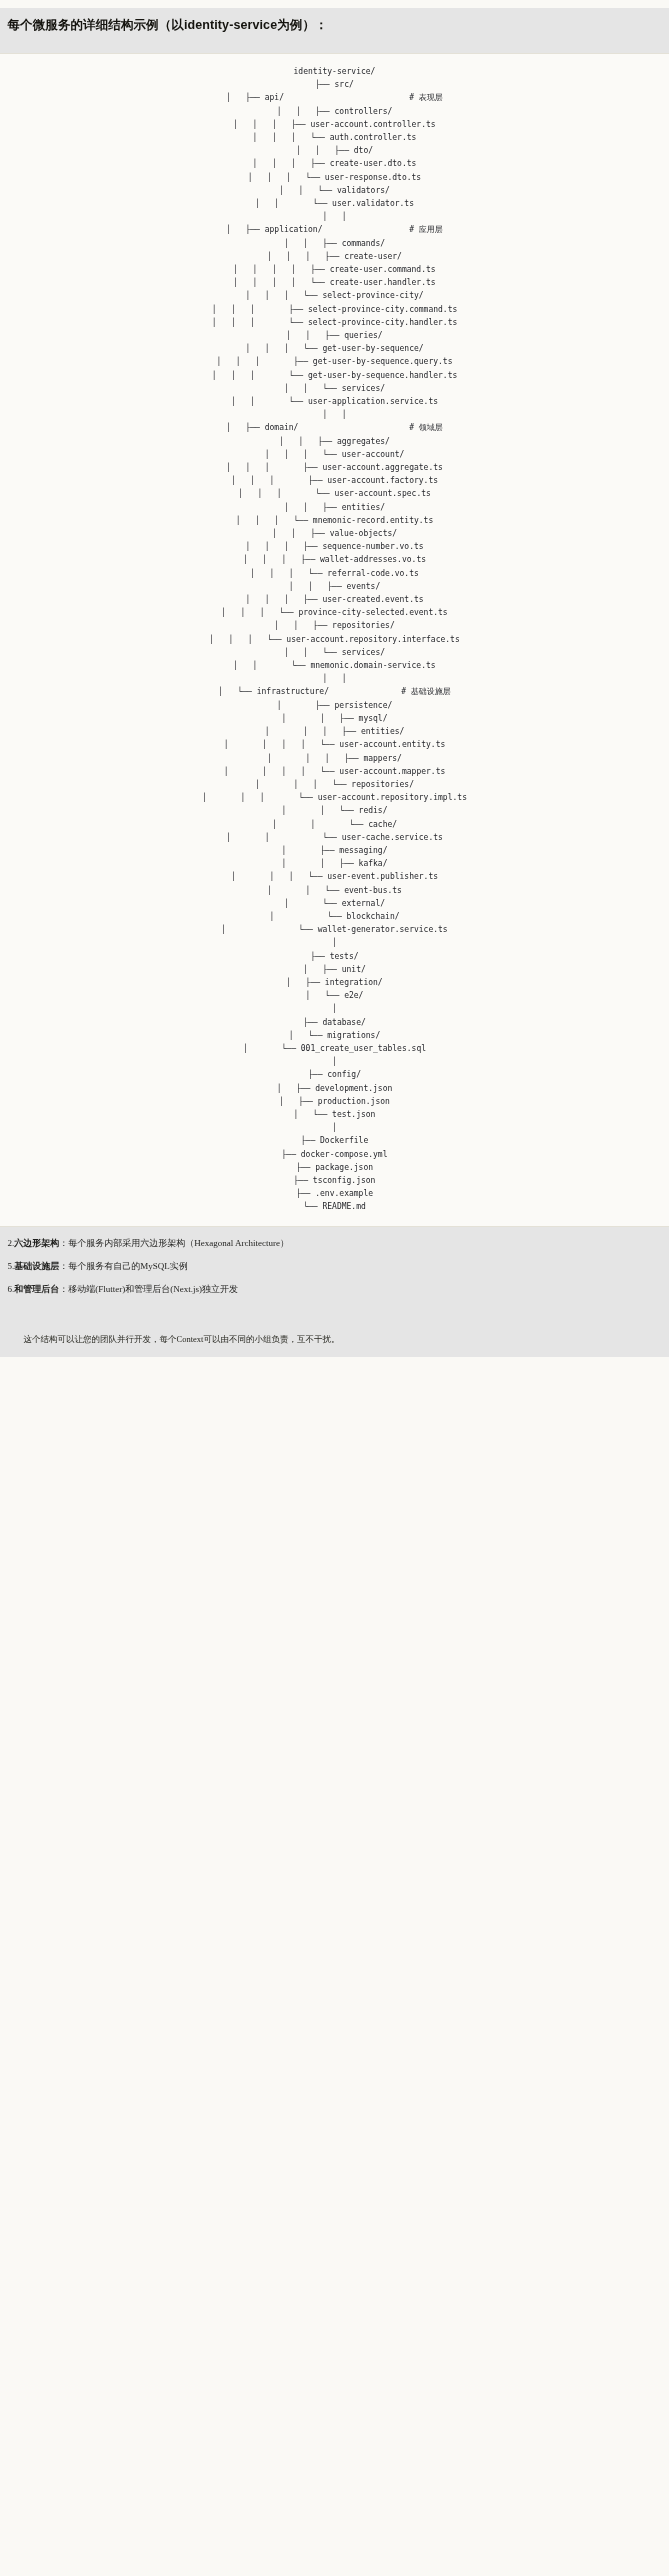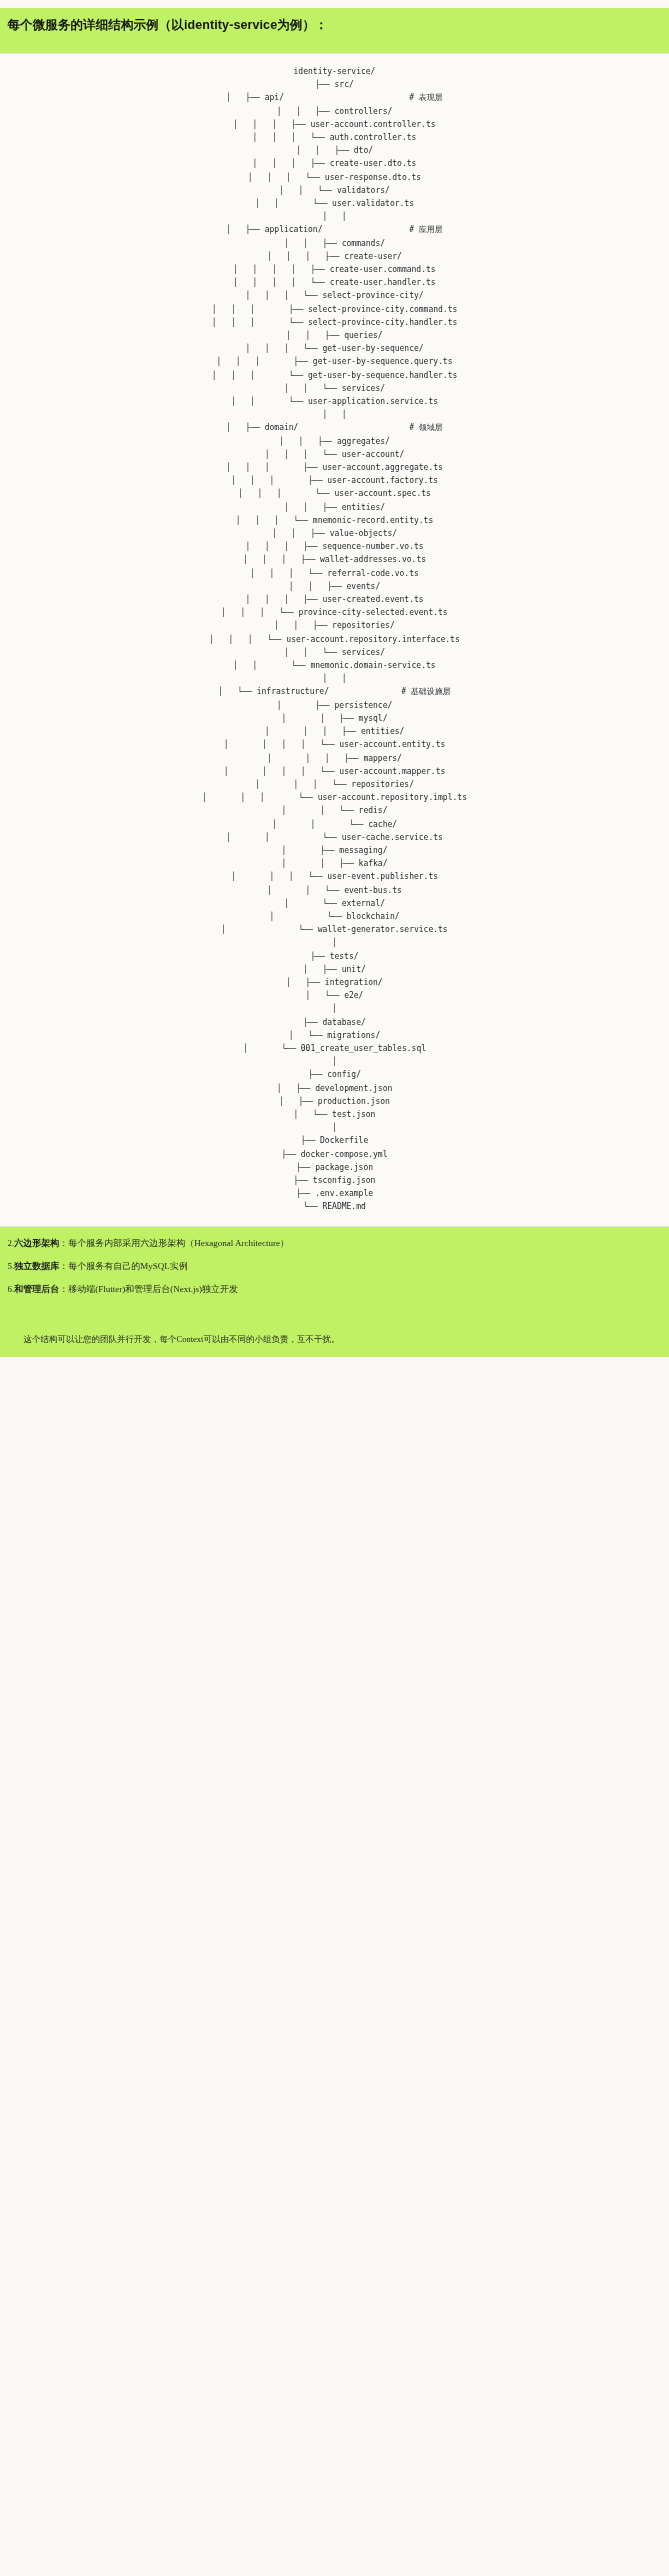--- a/index.html
+++ b/index.html
@@ -10,21 +10,21 @@
   }
   body {
     width: 669px;
     font-family: "Liberation Serif", "DejaVu Serif", serif;
     color: #1f1f1d;
     -webkit-font-smoothing: antialiased;
   }
 
   .page {
     width: 669px;
-    background: #bef264;
+    background: #e5e5e5;
     padding: 0;
   }
 
   
   .doc-heading {
     font-family: "Liberation Sans", "DejaVu Sans", sans-serif;
     font-weight: bold;
     font-size: 12.5px;
     line-height: 17.5px;
     color: #15140f;
@@ -200,21 +200,21 @@
 ├── tsconfig.json
 ├── .env.example
 └── README.md</code></pre>
   </div>
 
   <hr class="rule">
 
   <div class="notes-block">
     <ol class="note-list">
         <li class="note-item"><span class="note-num">2.</span><span class="note-term">六边形架构</span><span class="note-sep">：</span><span class="note-desc">每个服务内部采用六边形架构（Hexagonal Architecture）</span></li>
-        <li class="note-item"><span class="note-num">5.</span><span class="note-term">独立数据库</span><span class="note-sep">：</span><span class="note-desc">每个服务有自己的MySQL实例</span></li>
+        <li class="note-item"><span class="note-num">5.</span><span class="note-term">基础设施层</span><span class="note-sep">：</span><span class="note-desc">每个服务有自己的MySQL实例</span></li>
         <li class="note-item"><span class="note-num">6.</span><span class="note-term">和管理后台</span><span class="note-sep">：</span><span class="note-desc">移动端(Flutter)和管理后台(Next.js)独立开发</span></li>
       </ol>
   </div>
 
   <p class="footer-note">这个结构可以让您的团队并行开发，每个Context可以由不同的小组负责，互不干扰。</p>
 
 </div>
 
 
 </body></html>

